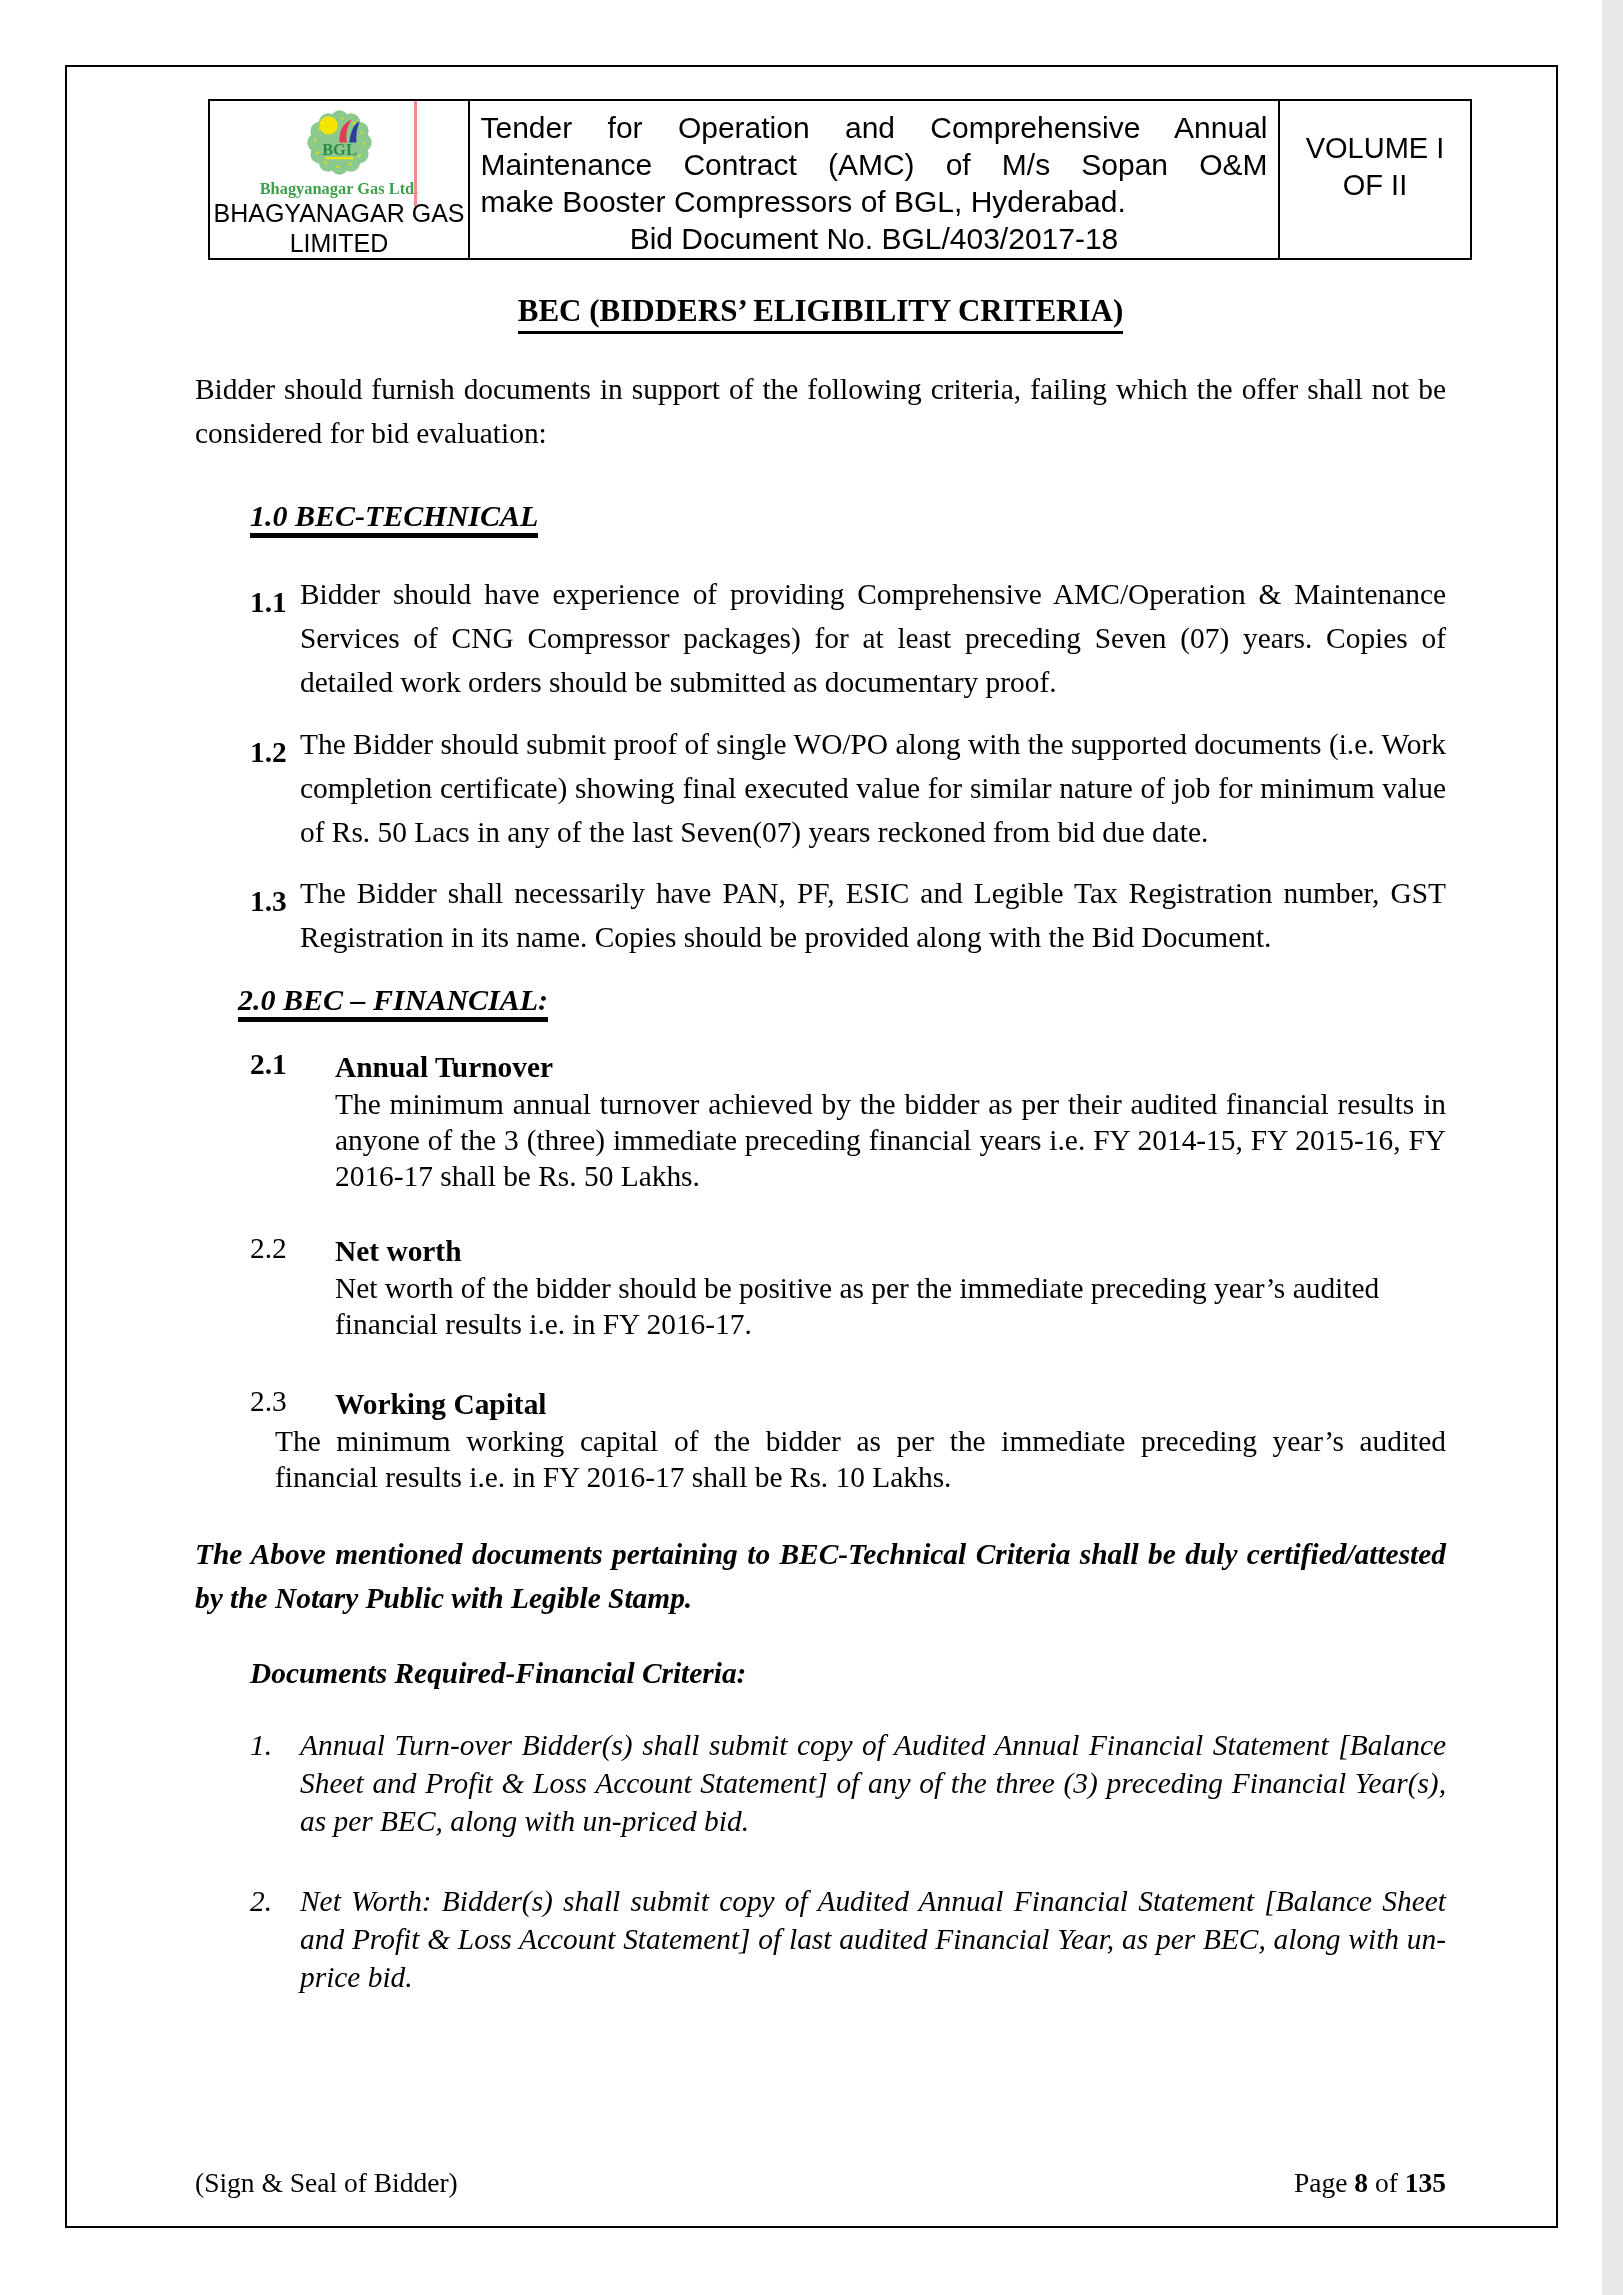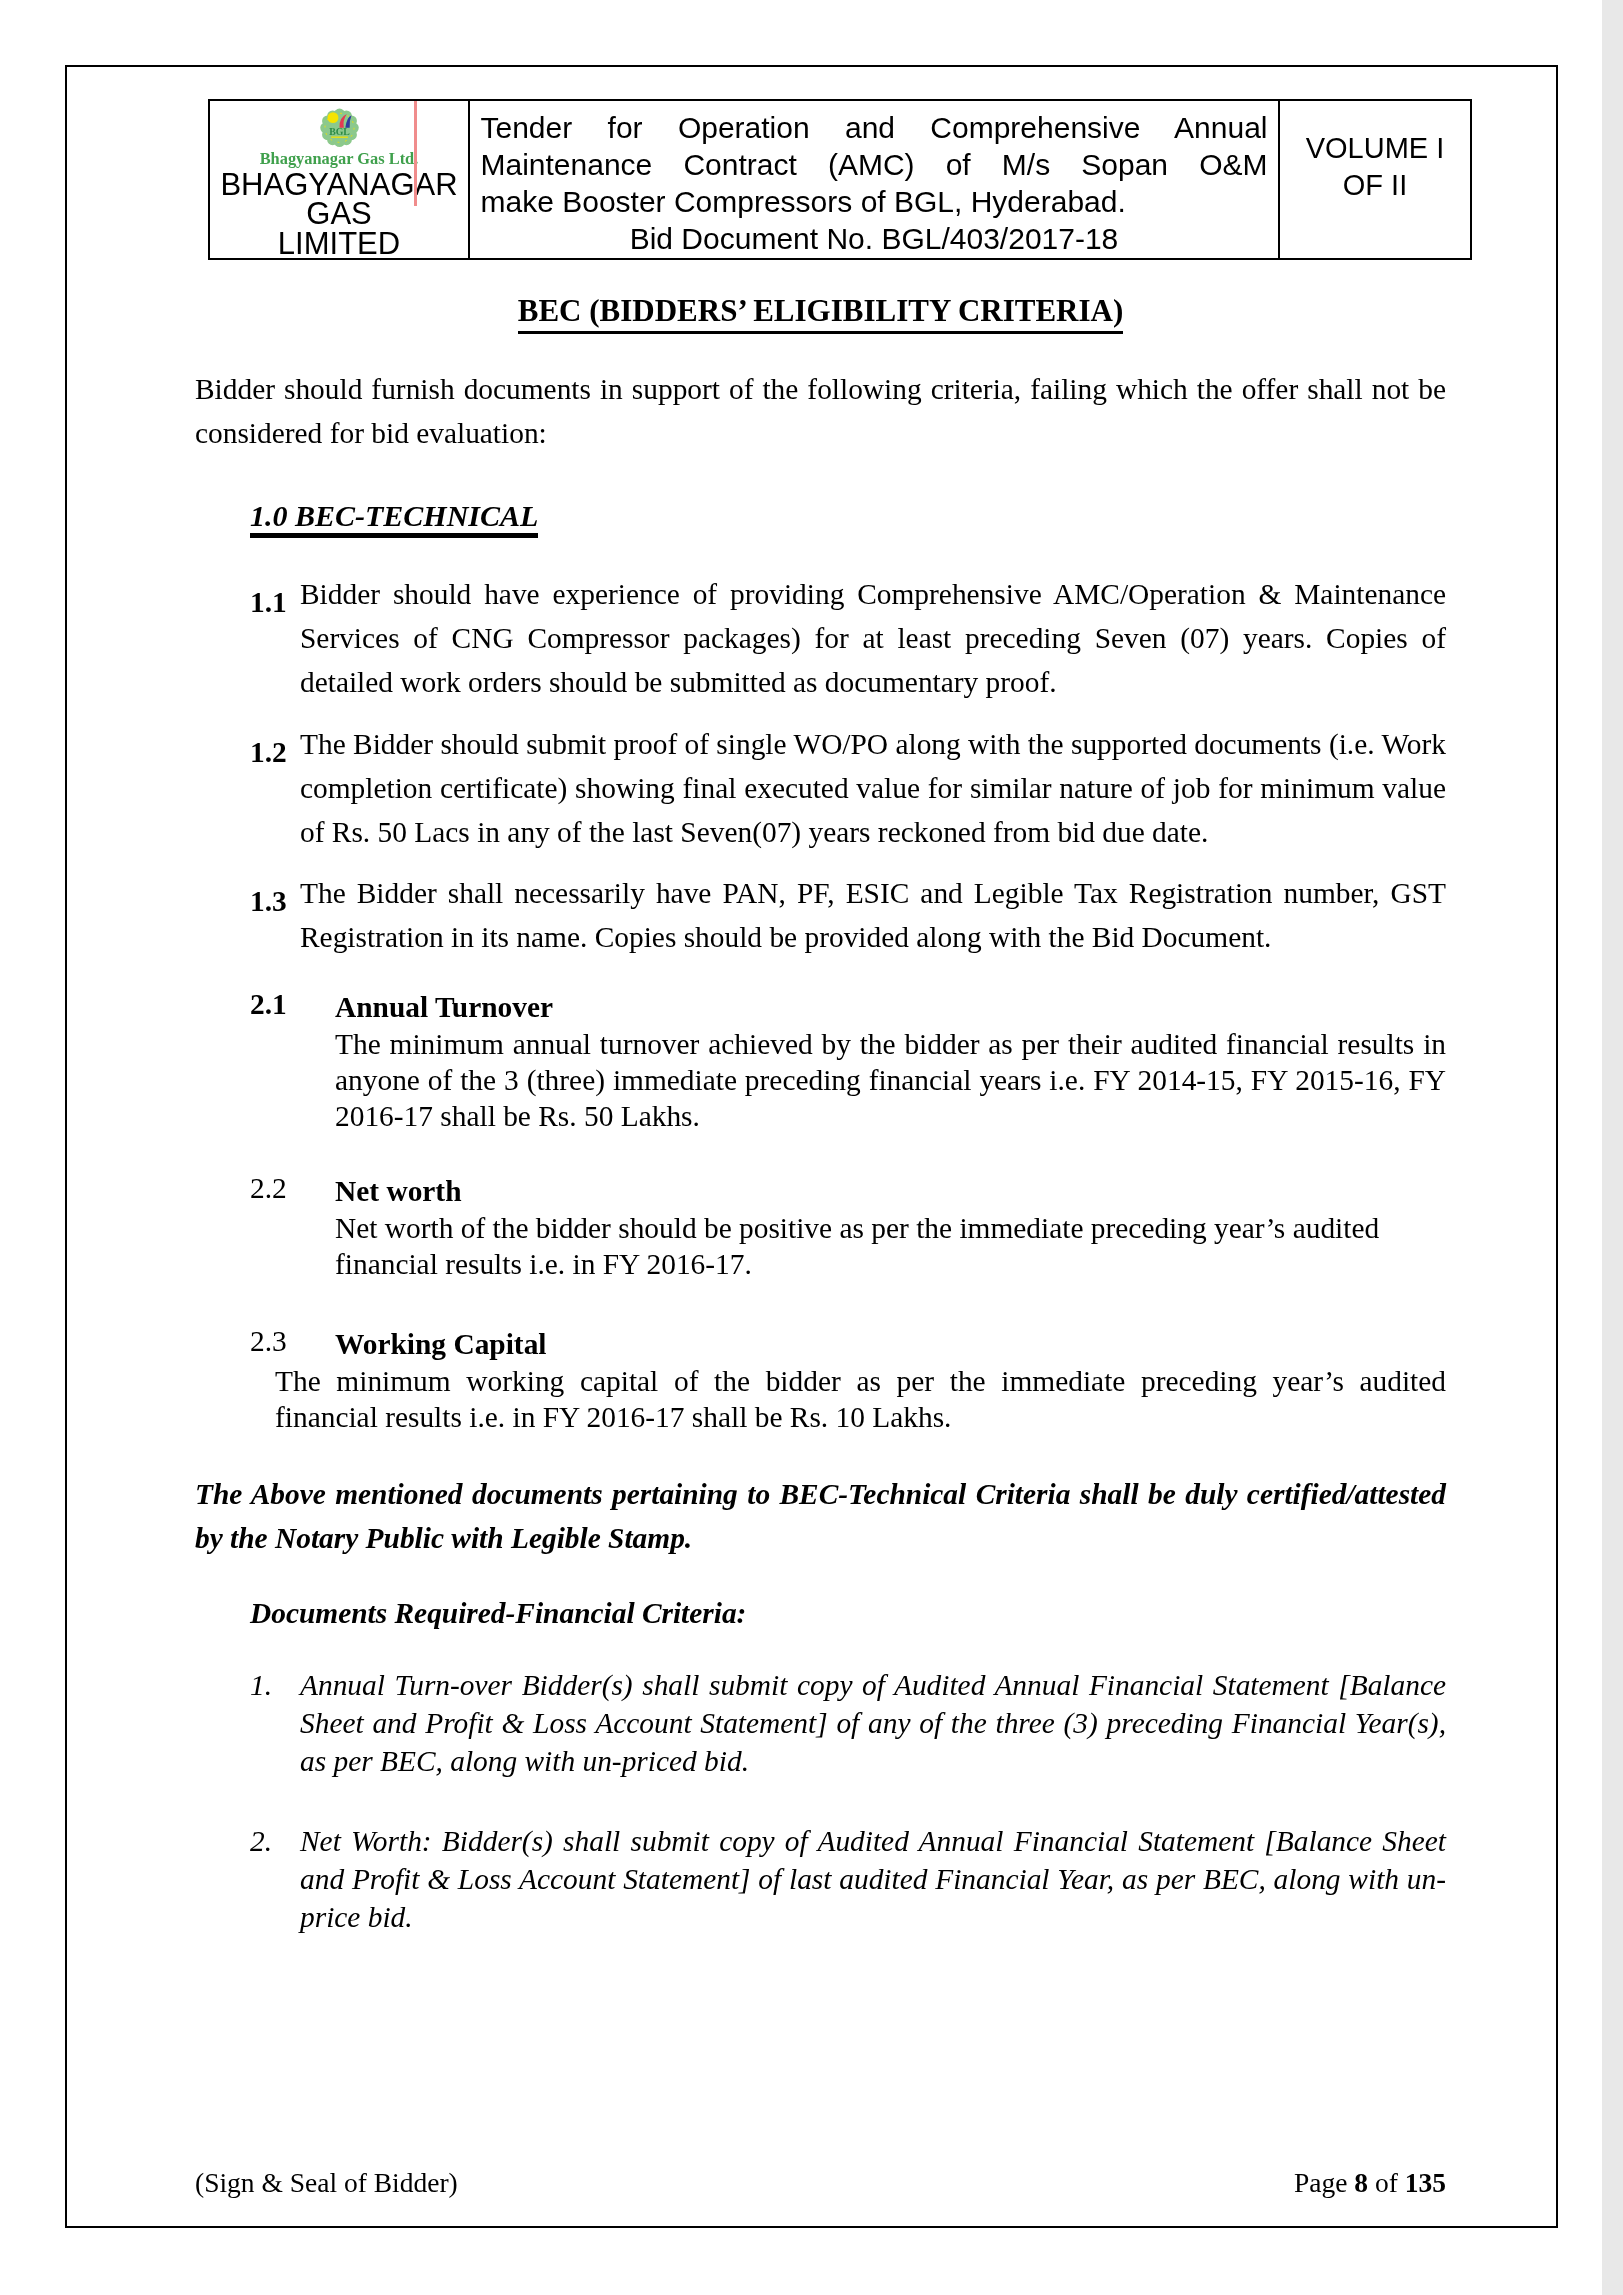--- a/index.html
+++ b/index.html
@@ -34,21 +34,21 @@
     padding-top:5.2px;overflow:hidden;
   }
   .logo-redline{position:absolute;top:0;left:204px;width:2.6px;height:105px;}
   .logo-svg{width:79px;height:73px;display:block;}
   .logo-subtext{
     font-family:"Liberation Serif", serif;
     font-weight:bold;font-size:16.4px;line-height:18.3px;margin-top:0.7px;
     white-space:nowrap;
   }
   .company-name{
-    font-size:31px;line-height:29.4px;text-align:center;margin-top:1px;
+    font-size:25px;line-height:29.4px;text-align:center;margin-top:1px;
     color:#000;
   }
   .cell-title{
     width:810px;border-right:2.6px solid #000;
     padding:7.9px 10.5px 0 10.5px;
     font-size:30px;line-height:37px;
   }
   .tl-just{text-align:justify;text-align-last:justify;}
   .tl-left{text-align:left;}
   .tl-center{text-align:center;}
@@ -178,20 +178,23 @@
       <div class="item item12">
         <span class="num">1.2</span>
         <span>The Bidder should submit proof of single WO/PO along with the supported documents (i.e. Work completion certificate) showing final executed value for similar nature of job for minimum value of Rs. 50 Lacs in any of the last Seven(07) years reckoned from bid due date.</span>
       </div>
 
       <div class="item item13">
         <span class="num">1.3</span>
         <span>The Bidder shall necessarily have PAN, PF, ESIC and Legible Tax Registration number, GST Registration in its name. Copies should be provided along with the Bid Document.</span>
       </div>
 
+      <div class="sec-h sec2">
+        <span class="u"><span>2.0</span> <span>BEC – FINANCIAL:</span></span>
+      </div>
 
       <div class="block b21">
         <span class="num">2.1</span>
         <div class="btitle">Annual Turnover</div>
         <div class="btext">The minimum annual turnover achieved by the bidder as per their audited financial results in anyone of the 3 (three) immediate preceding financial years i.e. FY 2014-15, FY 2015-16, FY 2016-17 shall be Rs. 50 Lakhs.</div>
       </div>
 
       <div class="block b22">
         <span class="num">2.2</span>
         <div class="btitle">Net worth</div>

